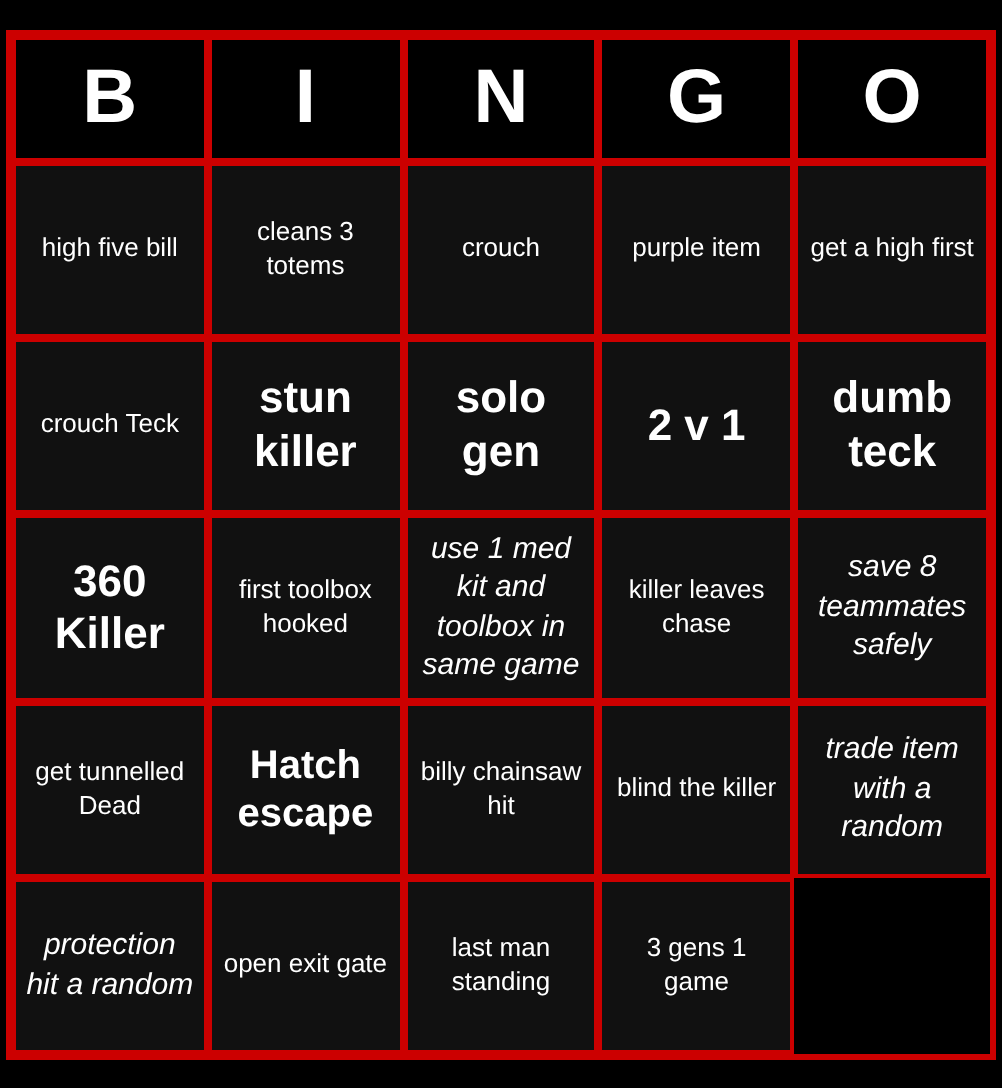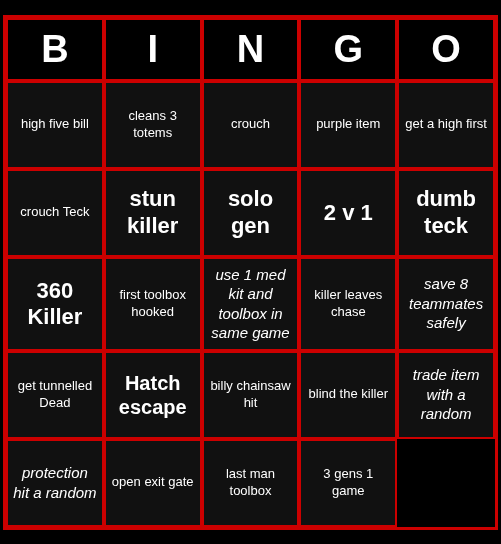--- a/index.html
+++ b/index.html
@@ -142,19 +142,19 @@
       <div class="bingo-cell">
         <span class="small-text">trade item with a random</span>
       </div>
       <div class="bingo-cell">
         <span class="small-text">protection hit a random</span>
       </div>
       <div class="bingo-cell">
         <span class="bingo-cell-text">open exit gate</span>
       </div>
       <div class="bingo-cell">
-        <span class="bingo-cell-text">last man toolbox</span>
+        <span class="bingo-cell-text">last man standing</span>
       </div>
       <div class="bingo-cell">
         <span class="bingo-cell-text">3 gens 1 game</span>
       </div>
     </div>
 </div>
 
 </body></html>

